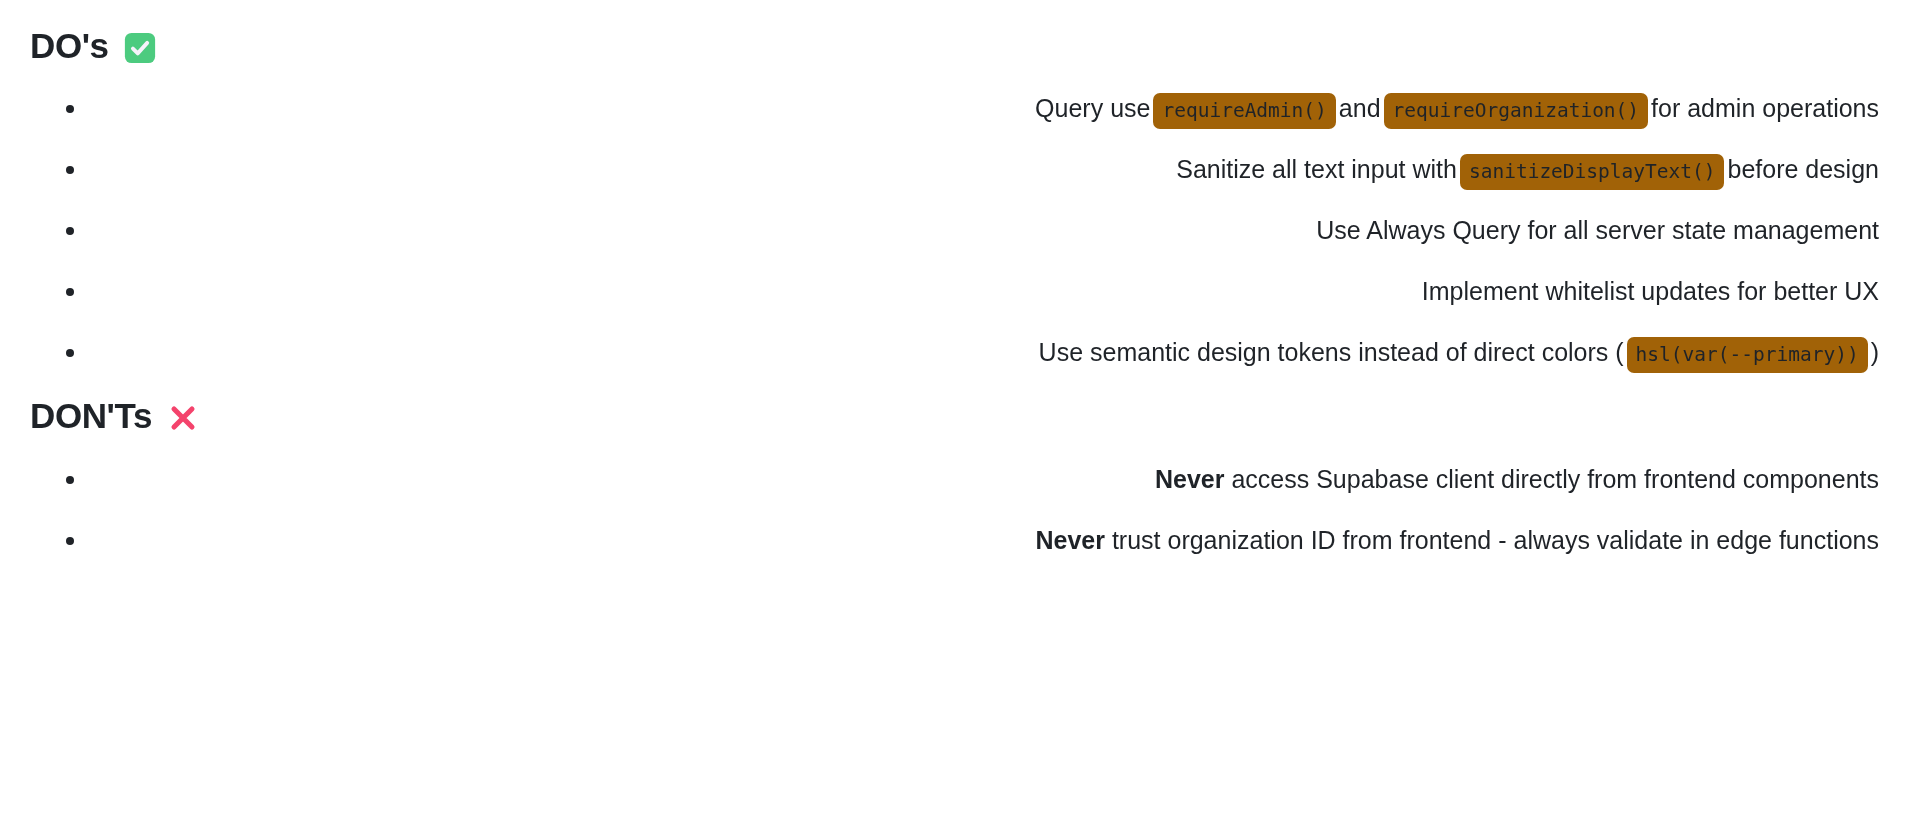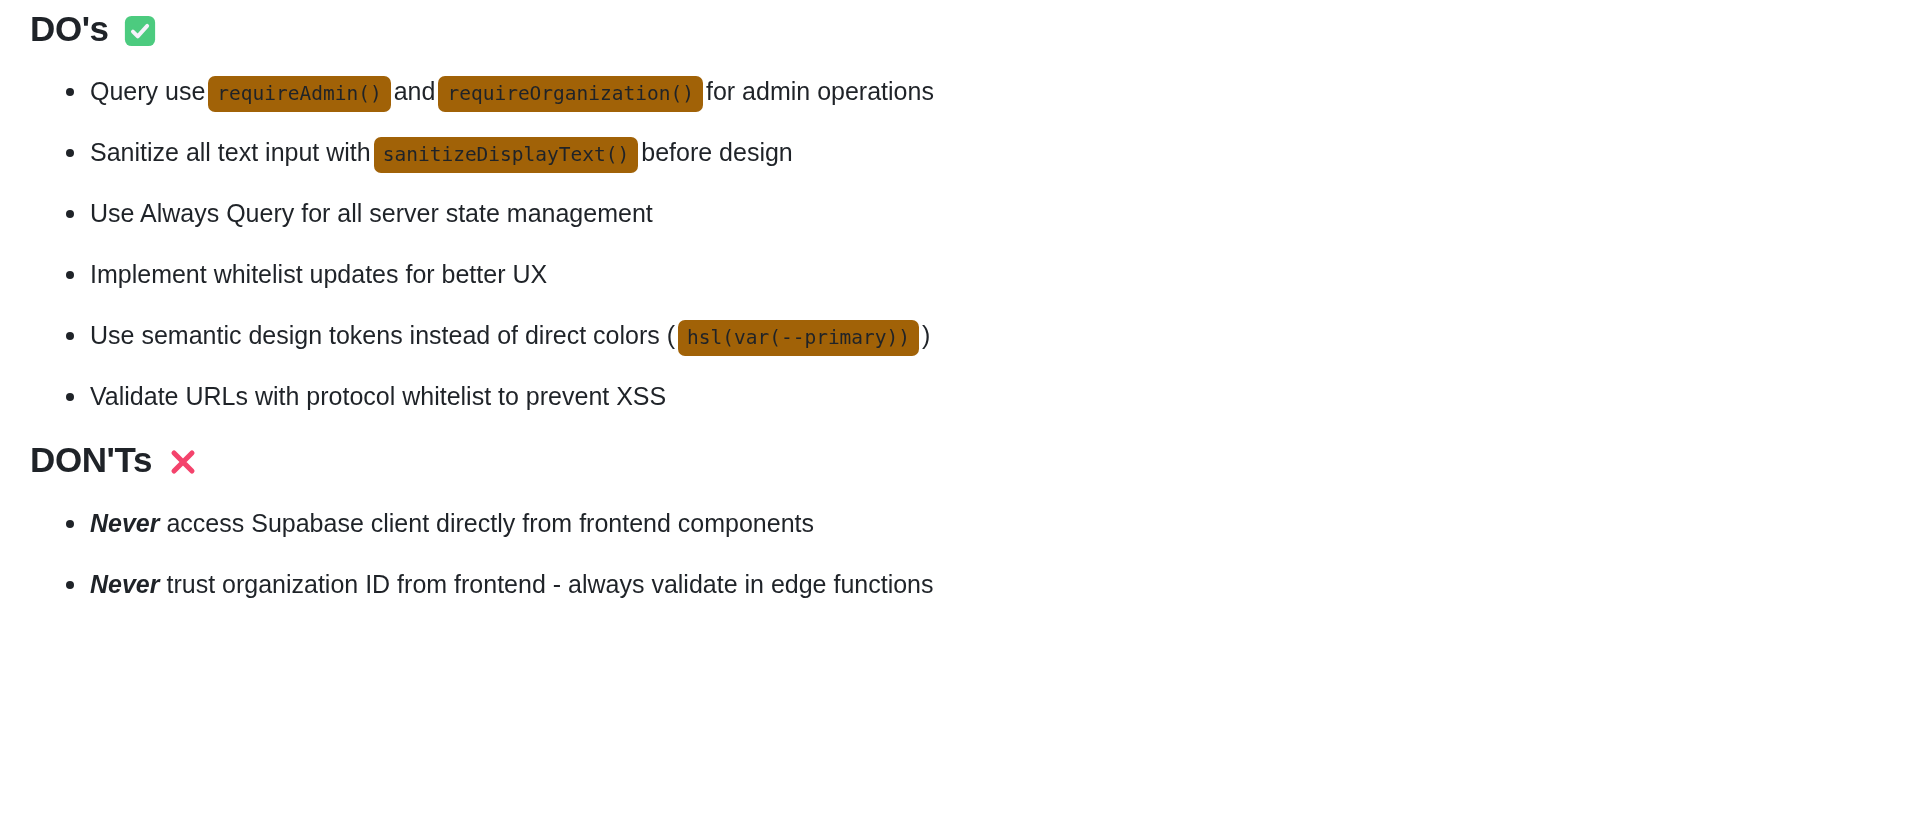--- a/index.html
+++ b/index.html
@@ -9,22 +9,23 @@
   }
   body {
     width: 1909px;
     height: 820px;
     overflow: hidden;
     font-family: "DejaVu Sans", "Liberation Sans", sans-serif;
     color: #1f2328;
     -webkit-font-smoothing: antialiased;
   }
   .page {
-    padding: 9px 30px 0 30px;
+    padding: 26px 30px 0 30px;
     box-sizing: border-box;
+    text-align: right;
   }
   h2.section-heading {
     font-family: "Liberation Sans", "DejaVu Sans", sans-serif;
     font-size: 35px;
     line-height: 1.15;
     font-weight: 700;
     letter-spacing: -0.4px;
     color: #1f2328;
     margin: 0 0 0 0;
     display: flex;
@@ -75,21 +76,21 @@
     font-family: "DejaVu Sans Mono", "Liberation Mono", monospace;
     font-size: 19.5px;
     background: #a16207;
     border-radius: 7px;
     padding: 6px 9px 7px 9px;
     color: #1f2328;
     white-space: pre;
     margin: 0 3px;
     vertical-align: baseline;
   }
-  b.strong { font-weight: 700; font-style: italic; }
+  b.strong { font-weight: 700; }
 </style>
 </head>
 <body>
 
 <div class="page">
   <div id="sections-root">
       <div class="section">
         <h2 class="section-heading">
           <span>DO's</span>
           <span class="emoji">
@@ -98,21 +99,20 @@
               <path d="M10.5 18.6 L15.6 23.7 L25.6 12.6" fill="none" stroke="#f6f2fb" stroke-width="4.1" stroke-linecap="round" stroke-linejoin="round"></path>
             </svg>
           </span>
         </h2>
         <ul class="bullets">
           <li><span>Query use</span><code class="inline">requireAdmin()</code><span>and</span><code class="inline">requireOrganization()</code><span>for admin operations</span></li>
           <li><span>Sanitize all text input with</span><code class="inline">sanitizeDisplayText()</code><span>before design</span></li>
           <li><span>Use Always Query for all server state management</span></li>
           <li><span>Implement whitelist updates for better UX</span></li>
           <li><span>Use semantic design tokens instead of direct colors (</span><code class="inline">hsl(var(--primary))</code><span>)</span></li>
-          <li><span>Validate URLs with protocol whitelist to prevent XSS</span></li>
         </ul>
       </div>
       <div class="section">
         <h2 class="section-heading">
           <span>DON'Ts</span>
           <span class="emoji">
             <svg viewBox="0 0 36 36" xmlns="http://www.w3.org/2000/svg">
               <path d="M8.5 8.5 L27.5 27.5 M27.5 8.5 L8.5 27.5" fill="none" stroke="#f4436c" stroke-width="5.4" stroke-linecap="round"></path>
             </svg>
           </span>

